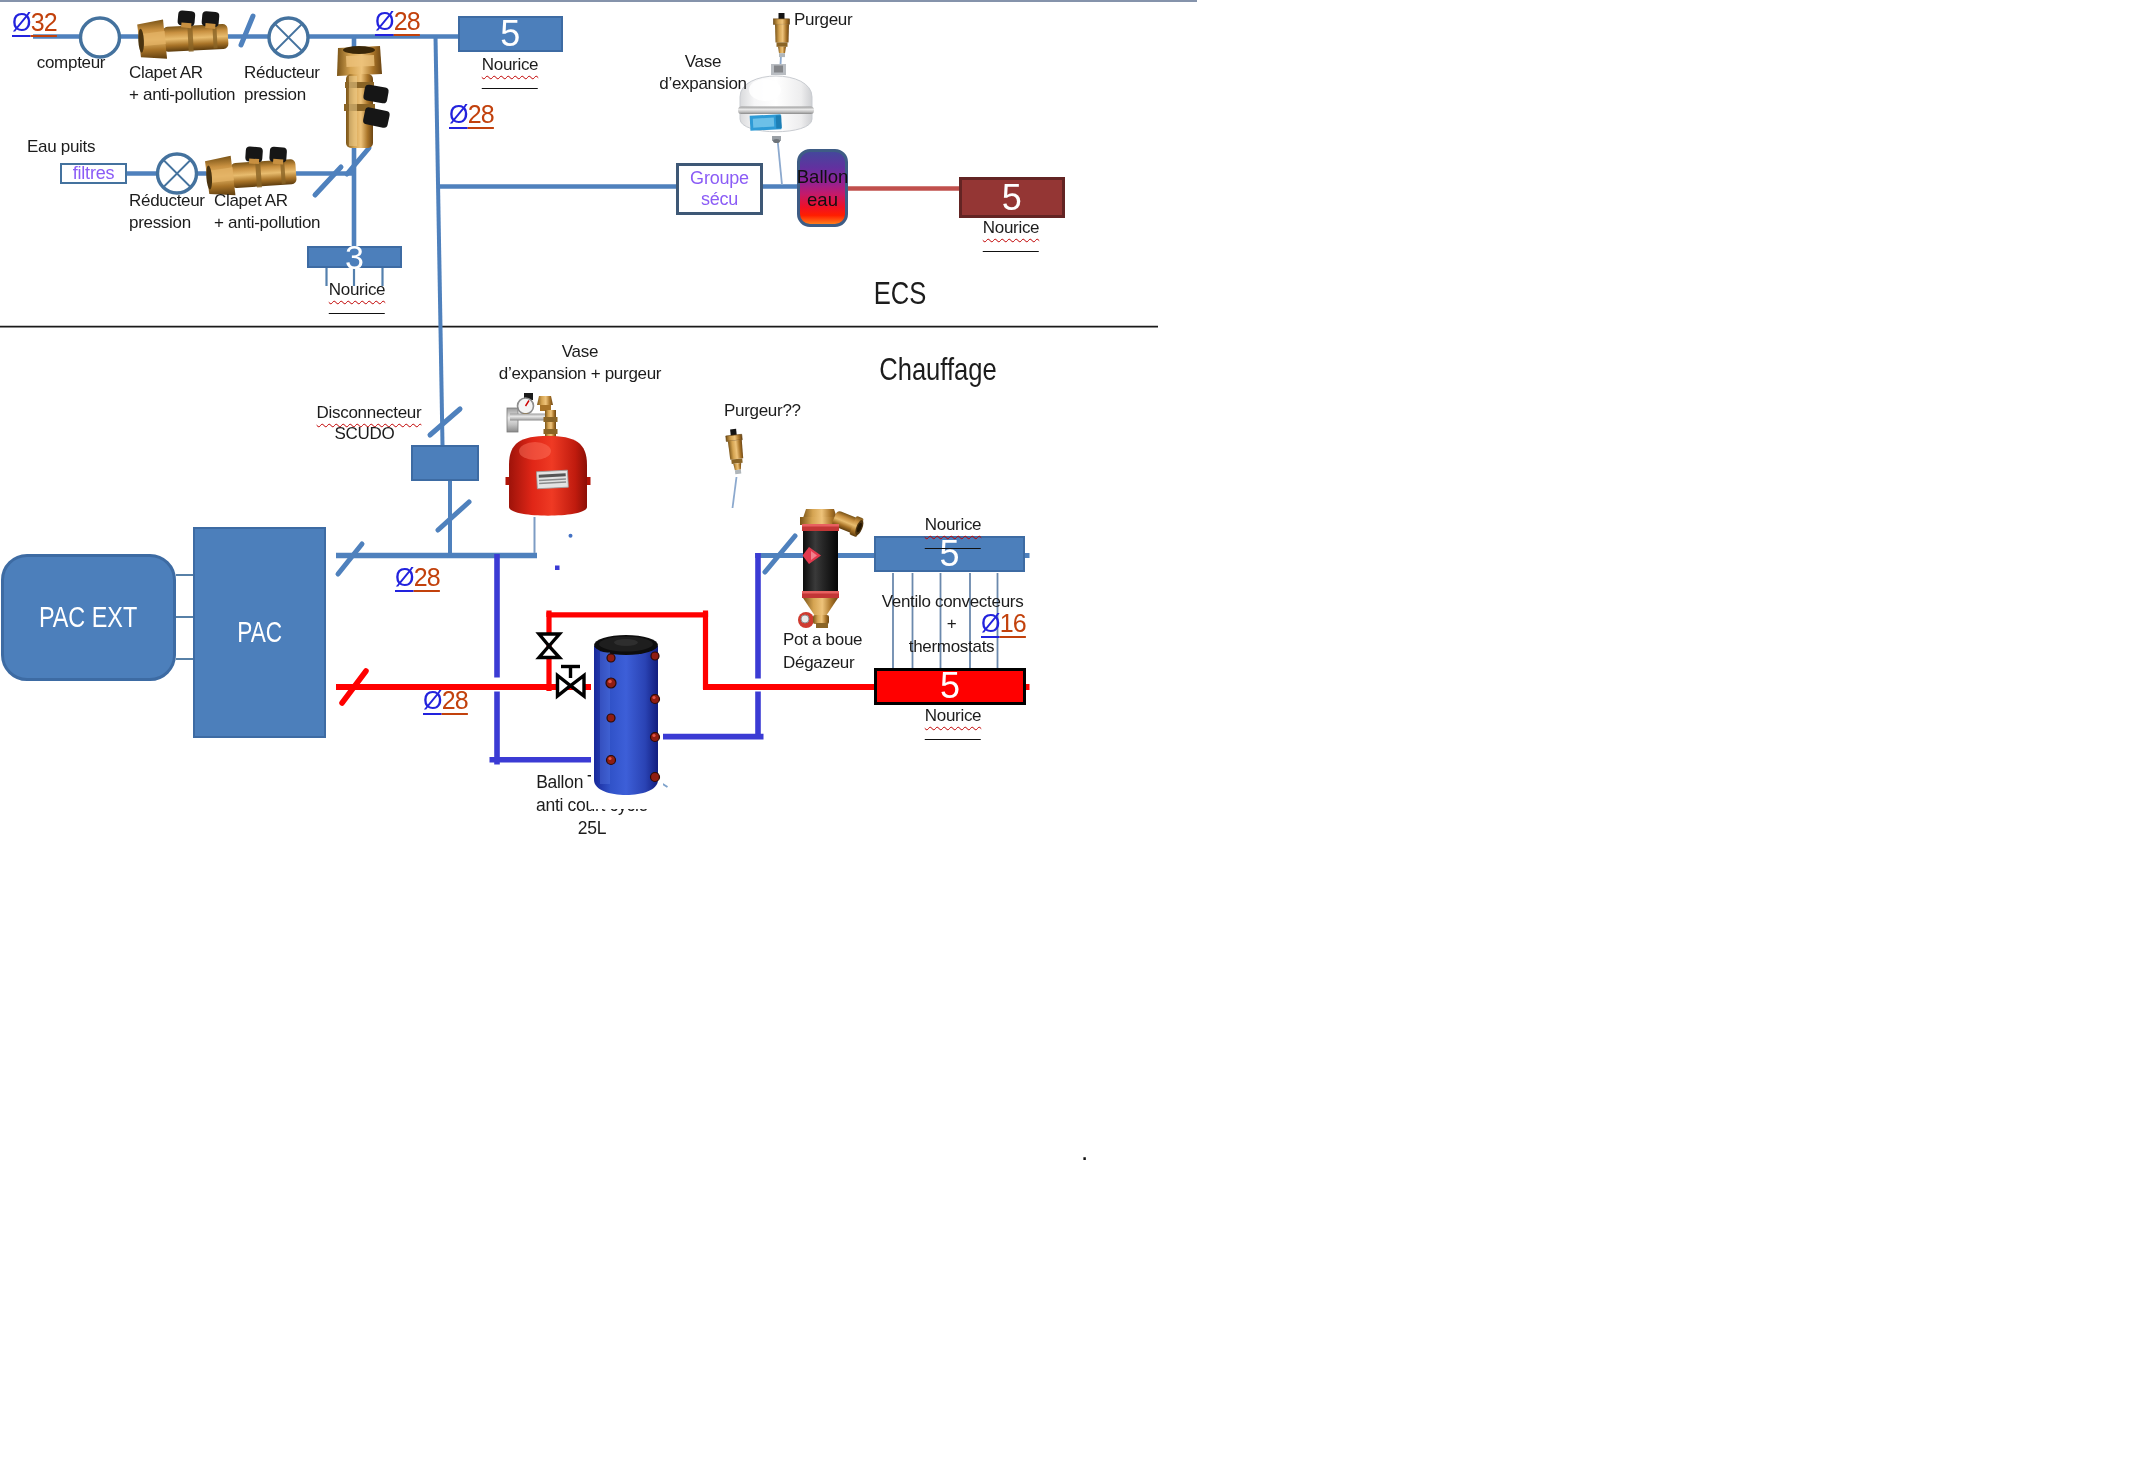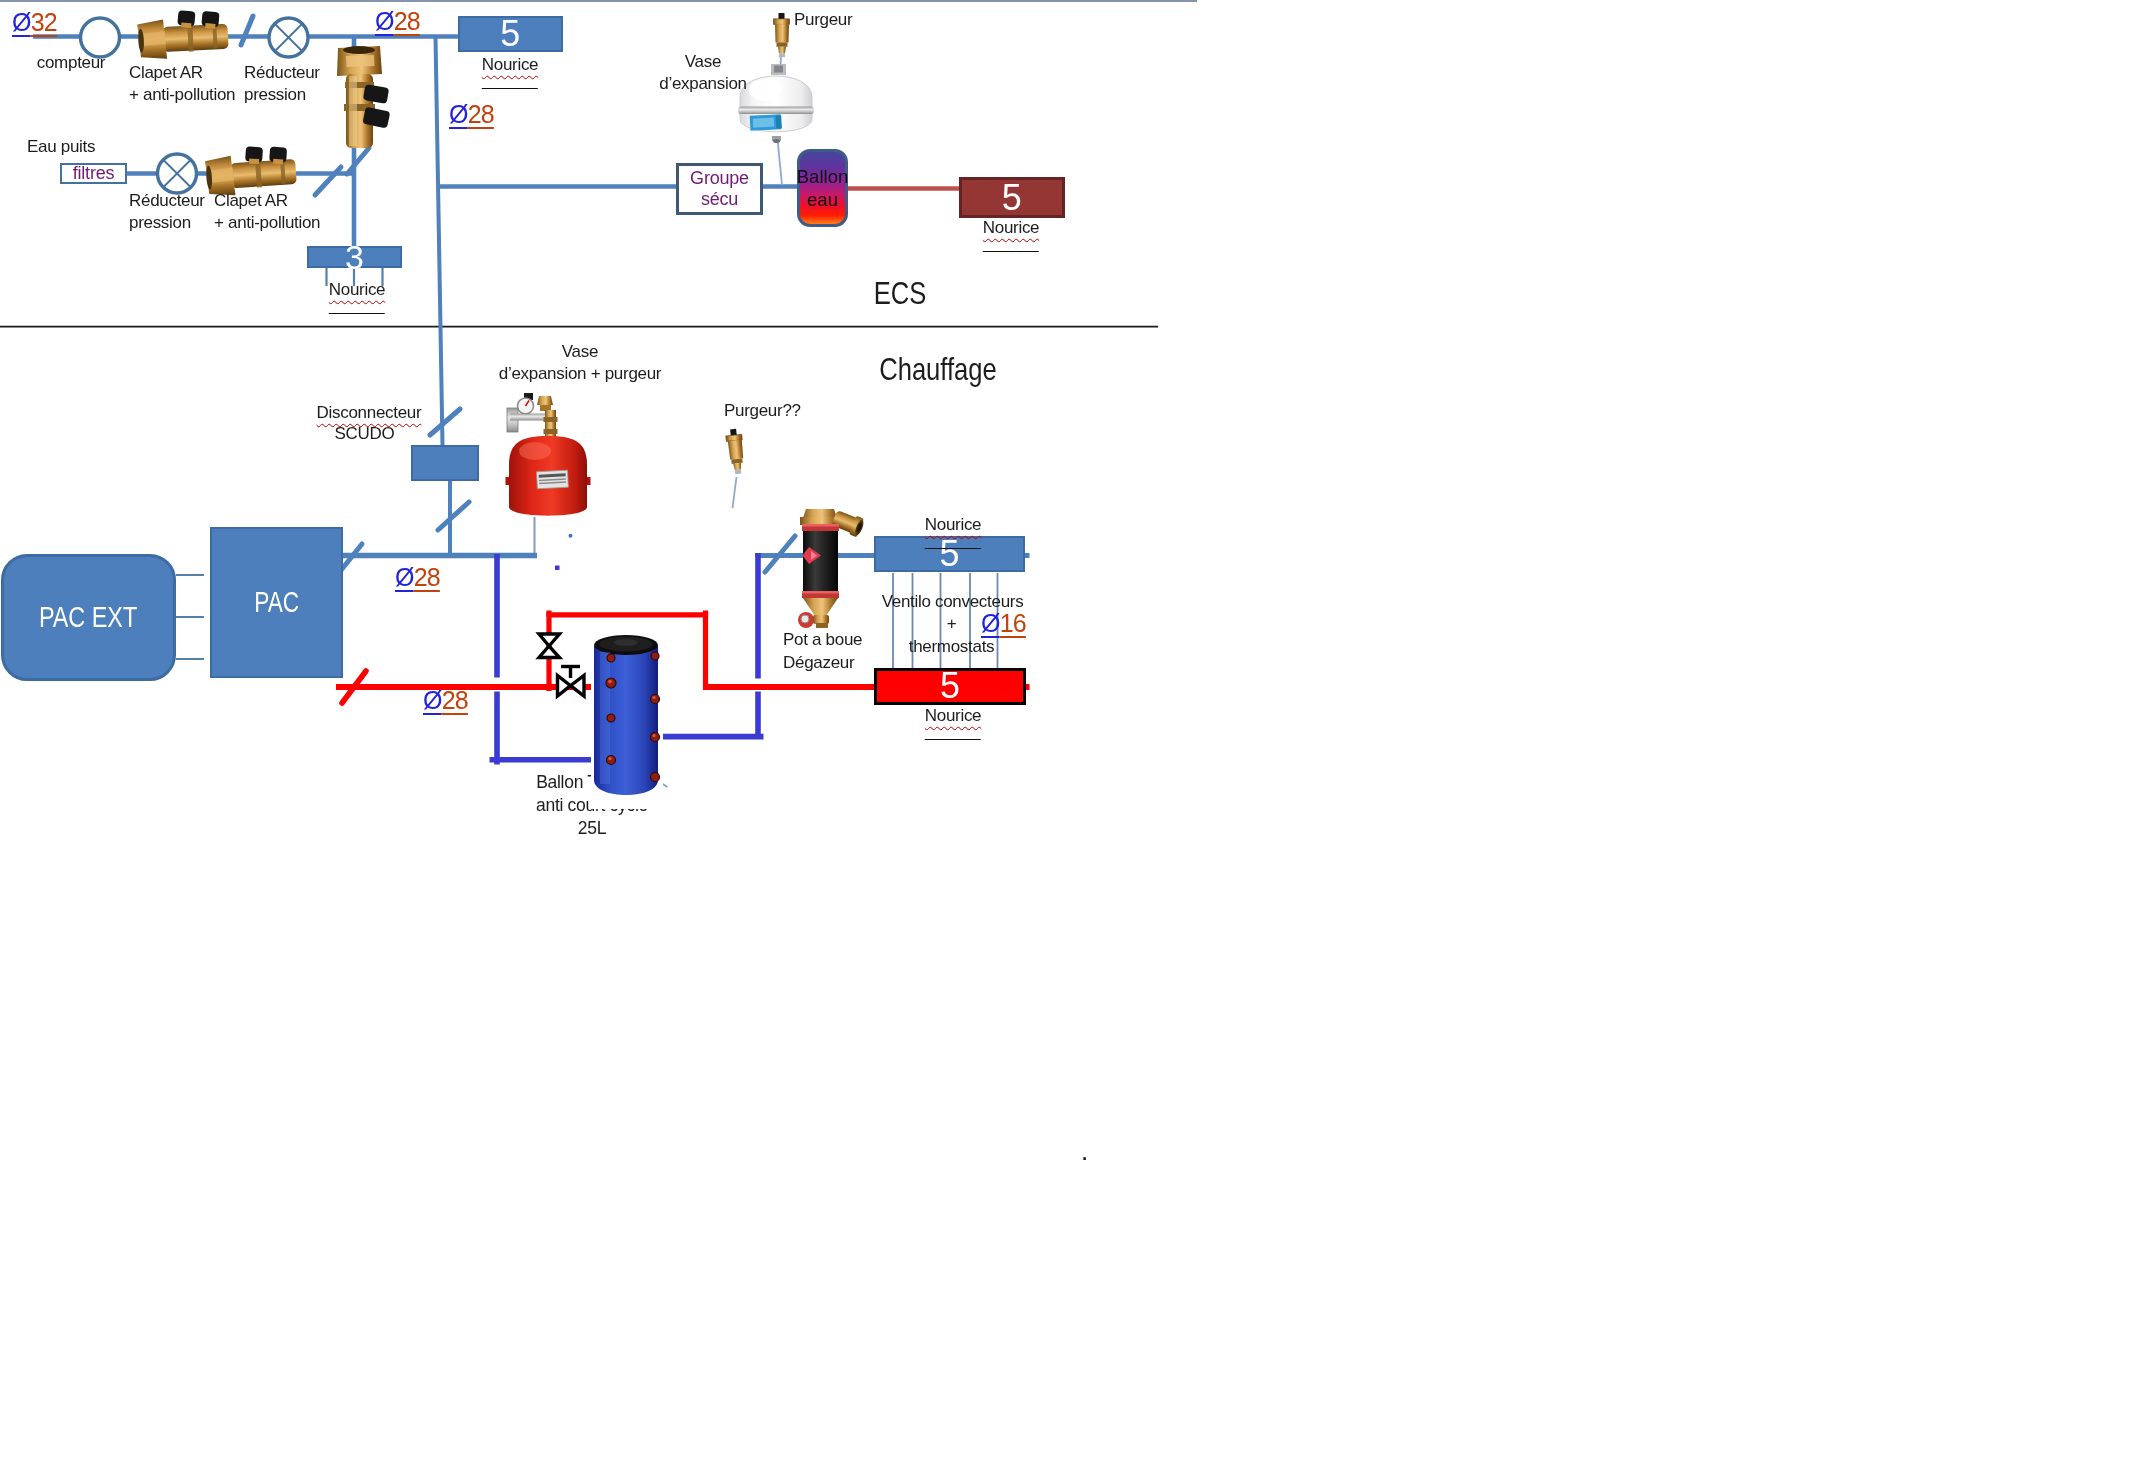--- a/index.html
+++ b/index.html
@@ -12,21 +12,21 @@
   .big{font-size:32px;letter-spacing:0;line-height:34px;transform:translateX(-50%) scaleX(0.80);transform-origin:center top;}
   .dia{position:absolute;font-size:25px;line-height:26px;letter-spacing:-0.8px;white-space:nowrap;z-index:3;font-weight:400;}
   .dia .sym{color:#2222dd;text-decoration:underline;text-decoration-thickness:2px;text-underline-offset:4px;}
   .dia .val{color:#c2410c;text-decoration:underline;text-decoration-thickness:2px;text-underline-offset:4px;}
   .sq{text-decoration-line:underline;text-decoration-style:wavy;text-decoration-color:#c00000;text-decoration-thickness:1px;text-underline-offset:5px;text-decoration-skip-ink:none;}
   .us{border-bottom:1.6px solid #111;padding-bottom:14px;}
   .nbox{position:absolute;box-sizing:border-box;display:flex;align-items:center;justify-content:center;
         color:#fff;font-size:36px;z-index:2;overflow:visible;}
   .bluebox{background:#4c7fbb;border:2.5px solid #3d6ba3;}
   .txbox{position:absolute;box-sizing:border-box;background:#fff;display:flex;flex-direction:column;
-         align-items:center;justify-content:center;font-size:18px;letter-spacing:-0.2px;line-height:21px;z-index:2;color:#701a75;}
+         align-items:center;justify-content:center;font-size:18px;letter-spacing:-0.2px;line-height:21px;z-index:2;color:#8b5cf6;}
   #pacext{border-radius:26px;font-size:30px;}
   #pacext .inner, #pac .inner{transform:scaleX(0.78);}
   #pac{font-size:29px;}
   #ballon-eau{background:linear-gradient(to bottom,#45479c 0%,#62319f 22%,#8c2398 40%,#c31a6b 58%,#ee1028 76%,#ff1e00 88%,#ff7d1c 100%);
       border:3.5px solid #3e5c85;border-radius:13px;color:#101010;font-size:18.5px;line-height:23px;z-index:2;}
   #b3 .num3{font-size:34px;line-height:20px;}
   .period{position:absolute;font-size:26px;color:#101010;z-index:3;}
 </style>
 </head>
 <body>
@@ -369,21 +369,21 @@
 <div class="nbox" id="b5ecs" style="left:959px;top:177px;width:105.5px;height:41px;background:#943634;border:3px solid #632423;">
       <span>5</span>
     </div>
 
 <div class="nbox bluebox" id="scudobox" style="left:411px;top:445px;width:67.5px;height:35.5px;"></div>
 
 <div class="nbox bluebox" id="pacext" style="left:1px;top:554px;width:175px;height:126.5px;border-width:3px;">
       <span class="inner">PAC EXT</span>
     </div>
 
-<div class="nbox bluebox" id="pac" style="left:210px;top:527px;width:132.5px;height:151px;text-align:center;">
+<div class="nbox bluebox" id="pac" style="left:193px;top:527px;width:132.5px;height:211px;text-align:center;">
       <span class="inner">PAC</span>
     </div>
 
 <div class="nbox bluebox" id="b5depart" style="left:874px;top:535.5px;width:151px;height:36.5px;">
       <span>5</span>
     </div>
 
 <div class="nbox" id="b5retour" style="left:874px;top:668px;width:152px;height:36.5px;background:#ff0000;border:3.5px solid #000;">
       <span>5</span>
     </div>

